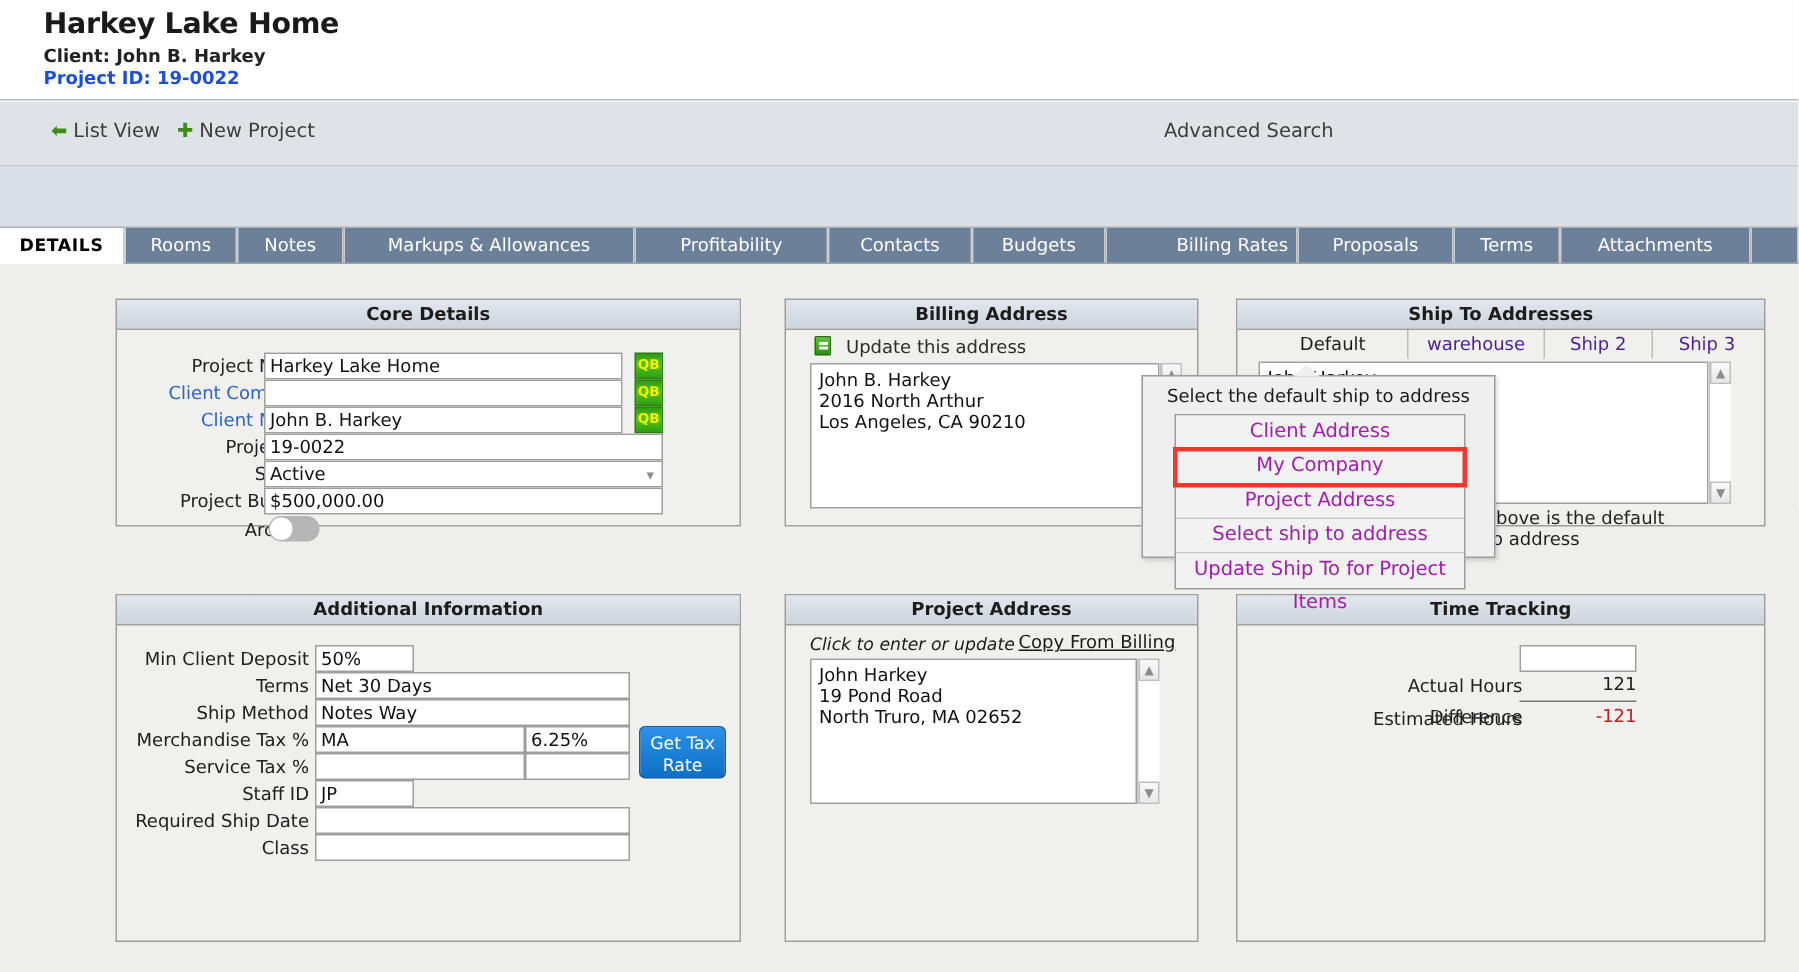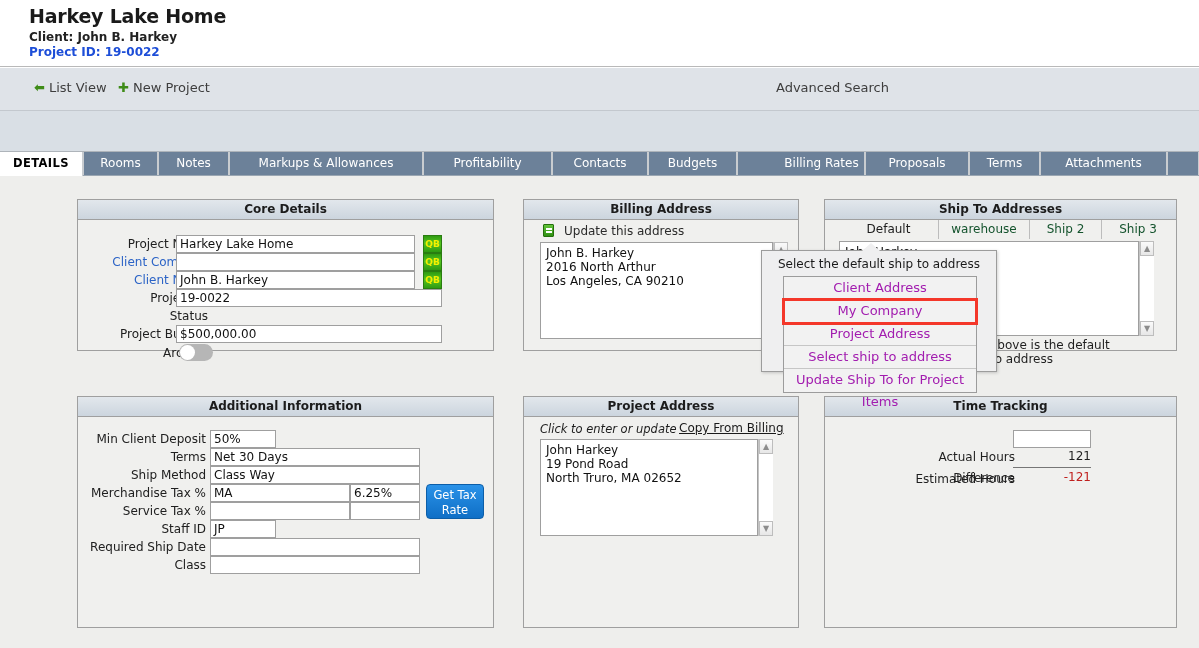--- a/index.html
+++ b/index.html
@@ -181,21 +181,21 @@
     position: absolute; left: 0; width: 14px; height: 15px;
     background: linear-gradient(#fafafa, #e7e7e7);
     border: 1px solid #bdbdbd;
     color: #8c8c8c; font-size: 8px; text-align: center; line-height: 13px;
     cursor: pointer;
   }
 
   
   .stab {
     position: absolute; top: 0; height: 19px; line-height: 18px;
-    text-align: center; font-size: 12px; color: #14532d; cursor: pointer;
+    text-align: center; font-size: 12px; color: #4c1d95; cursor: pointer;
     border-right: 1px solid #bcbcbc;
   }
   .stab.last { border-right: none; }
   .stab.active { color: #1c1c1c; }
   .note-text {
     position: absolute; font-size: 12px; color: #1f1f1f; line-height: 14px;
   }
 
   
   .tt-label {
@@ -309,20 +309,24 @@
         <div class="qbbadge" style="left:345px;top:33px;">QB</div>
 
         <div class="flabel link" style="left:10px;top:52px;width:120px;">Client Name</div>
         <div class="fbox" style="left:98px;top:51px;width:239px;">John B. Harkey</div>
         <div class="qbbadge" style="left:345px;top:51px;">QB</div>
 
         <div class="flabel" style="left:10px;top:70px;width:120px;">Project ID</div>
         <div class="fbox" style="left:98px;top:69px;width:266px;">19-0022</div>
 
         <div class="flabel" style="left:10px;top:88px;width:120px;">Status</div>
+        <div class="fbox sel" style="left:98px;top:87px;width:266px;">
+          <span>Active</span>
+          <span class="scaret">▾</span>
+        </div>
 
         <div class="flabel" style="left:10px;top:106px;width:120px;">Project Budget</div>
         <div class="fbox" style="left:98px;top:105px;width:266px;">$500,000.00</div>
 
         <div class="flabel" style="left:10px;top:125px;width:120px;">Archive</div>
         <div class="toggle" style="left:101px;top:124px;">
           <div class="knob"></div>
         </div>
       </div>
     </div>
@@ -331,21 +335,21 @@
       <div class="panel-head">Additional Information</div>
       <div class="panel-body">
 
         <div class="flabel" style="left:0px;top:14px;width:128px;">Min Client Deposit</div>
         <div class="fbox" style="left:132px;top:13px;width:66px;">50%</div>
 
         <div class="flabel" style="left:0px;top:32px;width:128px;">Terms</div>
         <div class="fbox" style="left:132px;top:31px;width:210px;">Net 30 Days</div>
 
         <div class="flabel" style="left:0px;top:50px;width:128px;">Ship Method</div>
-        <div class="fbox" style="left:132px;top:49px;width:210px;">Class Way</div>
+        <div class="fbox" style="left:132px;top:49px;width:210px;">Notes Way</div>
 
         <div class="flabel" style="left:0px;top:68px;width:128px;">Merchandise Tax %</div>
         <div class="fbox" style="left:132px;top:67px;width:140px;">MA</div>
         <div class="fbox" style="left:272px;top:67px;width:70px;">6.25%</div>
 
         <div class="flabel" style="left:0px;top:86px;width:128px;">Service Tax %</div>
         <div class="fbox" style="left:132px;top:85px;width:140px;"></div>
         <div class="fbox" style="left:272px;top:85px;width:70px;"></div>
 
         <div class="taxbtn" style="left:348px;top:67px;">Get Tax Rate</div>

